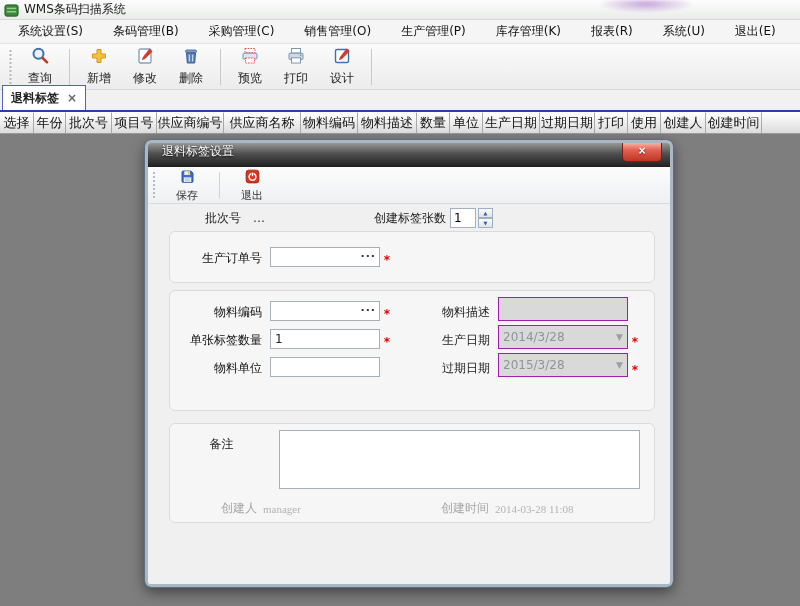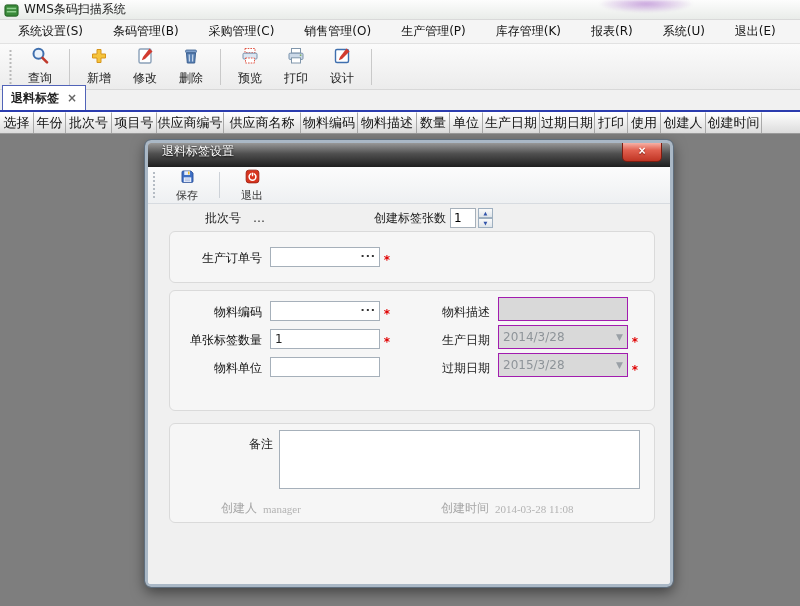--- a/index.html
+++ b/index.html
@@ -72,21 +72,21 @@
   .disabled-box { width:130px; height:24px; background:#d9d9d9; border:1px solid #a21caf; display:flex; align-items:center; padding:0 4px; color:#8e9499; }
   .disabled-box .val { flex:1; }
   .combo-arrow { color:#9aa0a6; font-size:9px; }
 
   .spinner { display:flex; height:20px; margin-left:4px; }
   .spinner input { width:26px; height:20px; border:1px solid #a6b0ba; padding:0 3px; font-size:12px; font-family:inherit; }
   .spin-btns { display:flex; flex-direction:column; width:15px; margin-left:2px; }
   .spin-btn { flex:1; border:1px solid #9fb0c0; background:linear-gradient(#fafafa,#dfe5ea); font-size:5px; color:#3355aa; display:flex; align-items:center; justify-content:center; line-height:1; }
 
   .remark-row { position:absolute; left:0; top:6px; width:100%; display:flex; }
-  .remark-label { width:103px; text-align:right; padding-top:6px; }
+  .remark-label { width:103px; text-align:center; padding-top:6px; }
   textarea.remark { margin-left:6px; width:361px; height:59px; border:1px solid #a6b0ba; resize:none; font-family:inherit; font-size:12px; padding:2px 4px; background:#fff; }
   .meta-row { position:absolute; left:0; top:76px; width:100%; display:flex; align-items:center; color:#a7a7a7; }
   .meta-val { font-family:Liberation Serif, serif; color:#b3b3b3; font-size:11px; margin-left:6px; }
 </style>
 </head>
 <body>
 
 <div class="titlebar">
   <span class="app-icon">
     <svg viewBox="0 0 16 16">

